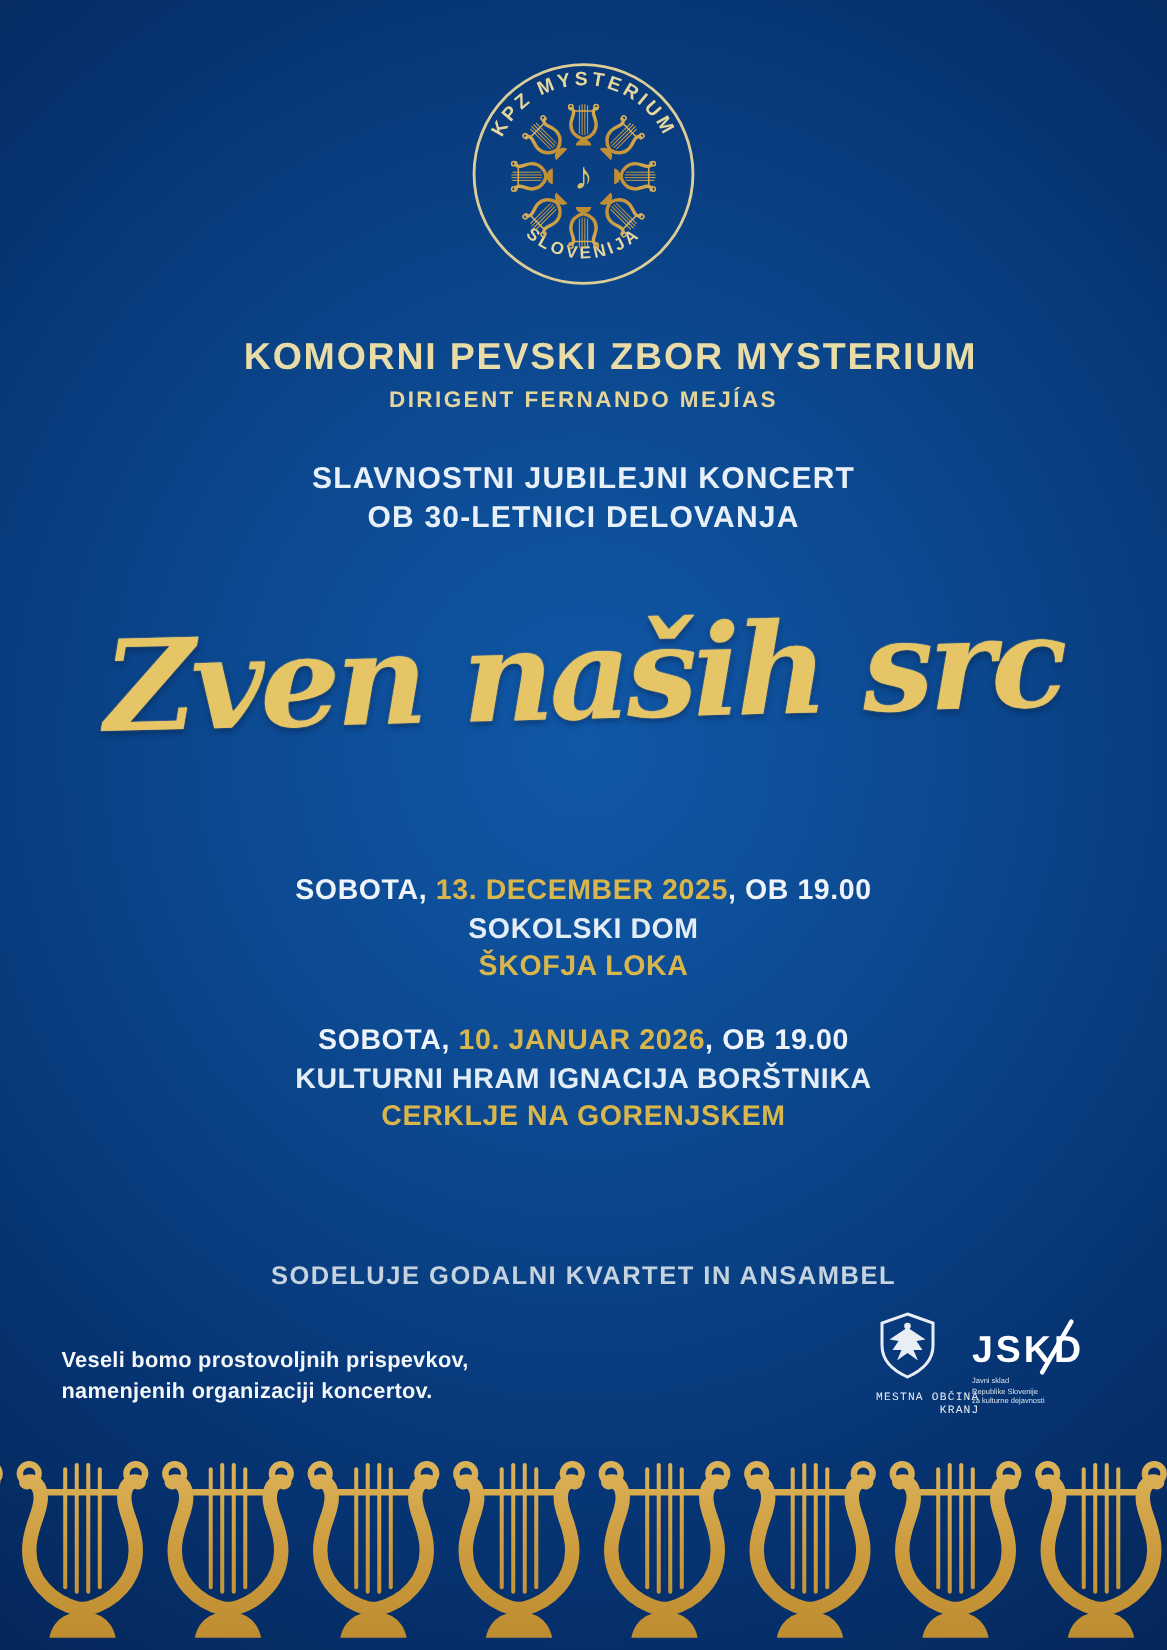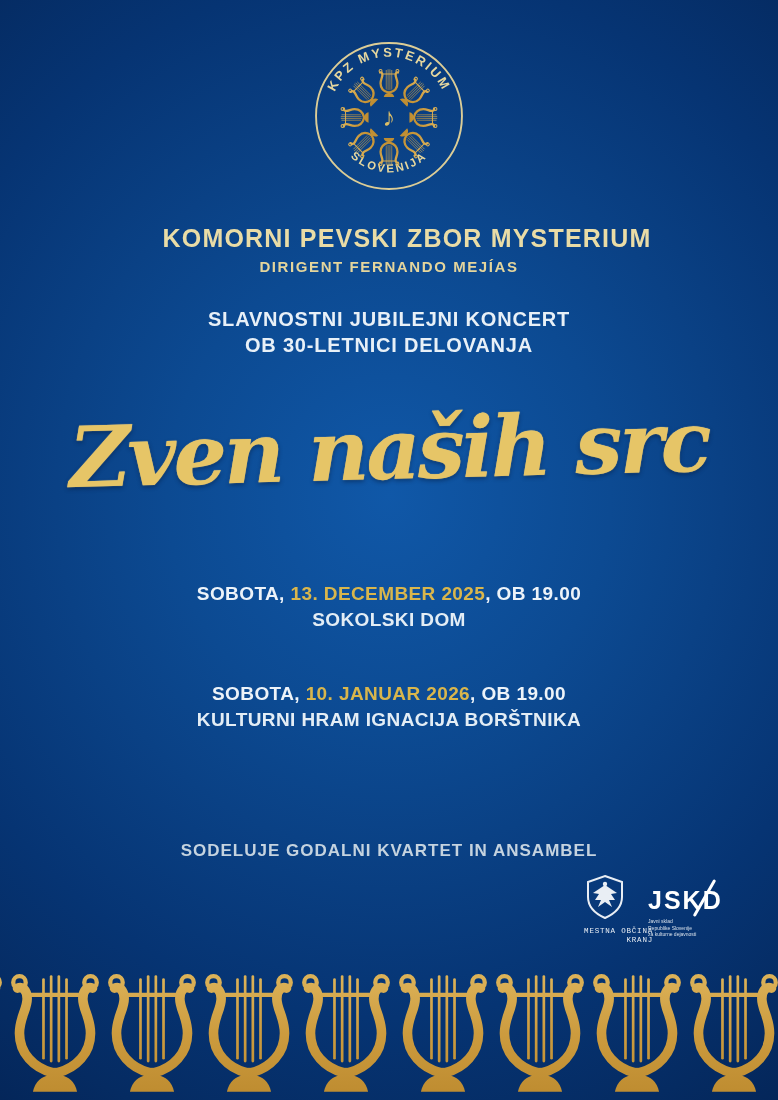--- a/index.html
+++ b/index.html
@@ -111,31 +111,37 @@
     <div>OB 30-LETNICI DELOVANJA</div>
   </div>
 
   <div class="center main-title">Zven naših src</div>
 
   <div class="center event event-1">
     <div>
       <span class="date-white">SOBOTA, </span><span class="gold">13. DECEMBER 2025</span><span class="date-white">, OB 19.00</span>
     </div>
     <div class="event-venue">SOKOLSKI DOM</div>
+    <div class="event-city">ŠKOFJA LOKA</div>
   </div>
 
   <div class="center event event-2">
     <div>
       <span class="date-white">SOBOTA, </span><span class="gold">10. JANUAR 2026</span><span class="date-white">, OB 19.00</span>
     </div>
     <div class="event-venue">KULTURNI HRAM IGNACIJA BORŠTNIKA</div>
+    <div class="event-city">CERKLJE NA GORENJSKEM</div>
   </div>
 
   <div class="center participants">SODELUJE GODALNI KVARTET IN ANSAMBEL</div>
 
+  <div class="donation">
+    <div>Veseli bomo prostovoljnih prispevkov,</div>
+    <div>namenjenih organizaciji koncertov.</div>
+  </div>
 
   <div class="sponsor-kranj">
     <svg width="42" height="46" viewBox="0 0 40 46">
       <path d="M20 2 L37 8 V23 C37 34 29 40 20 44 C11 40 3 34 3 23 V8 Z" fill="none" stroke="#E9EEF4" stroke-width="2"></path>
       <path d="M20 11 L8 19 L14 20 L10 26 L16 26 L13 33 L20 28 L27 33 L24 26 L30 26 L26 20 L32 19 Z" fill="#E9EEF4"></path>
       <circle cx="20" cy="10" r="2.2" fill="#E9EEF4"></circle>
     </svg>
     <div class="kranj-text">
       <div>MESTNA OBČINA</div>
       <div>KRANJ</div>

